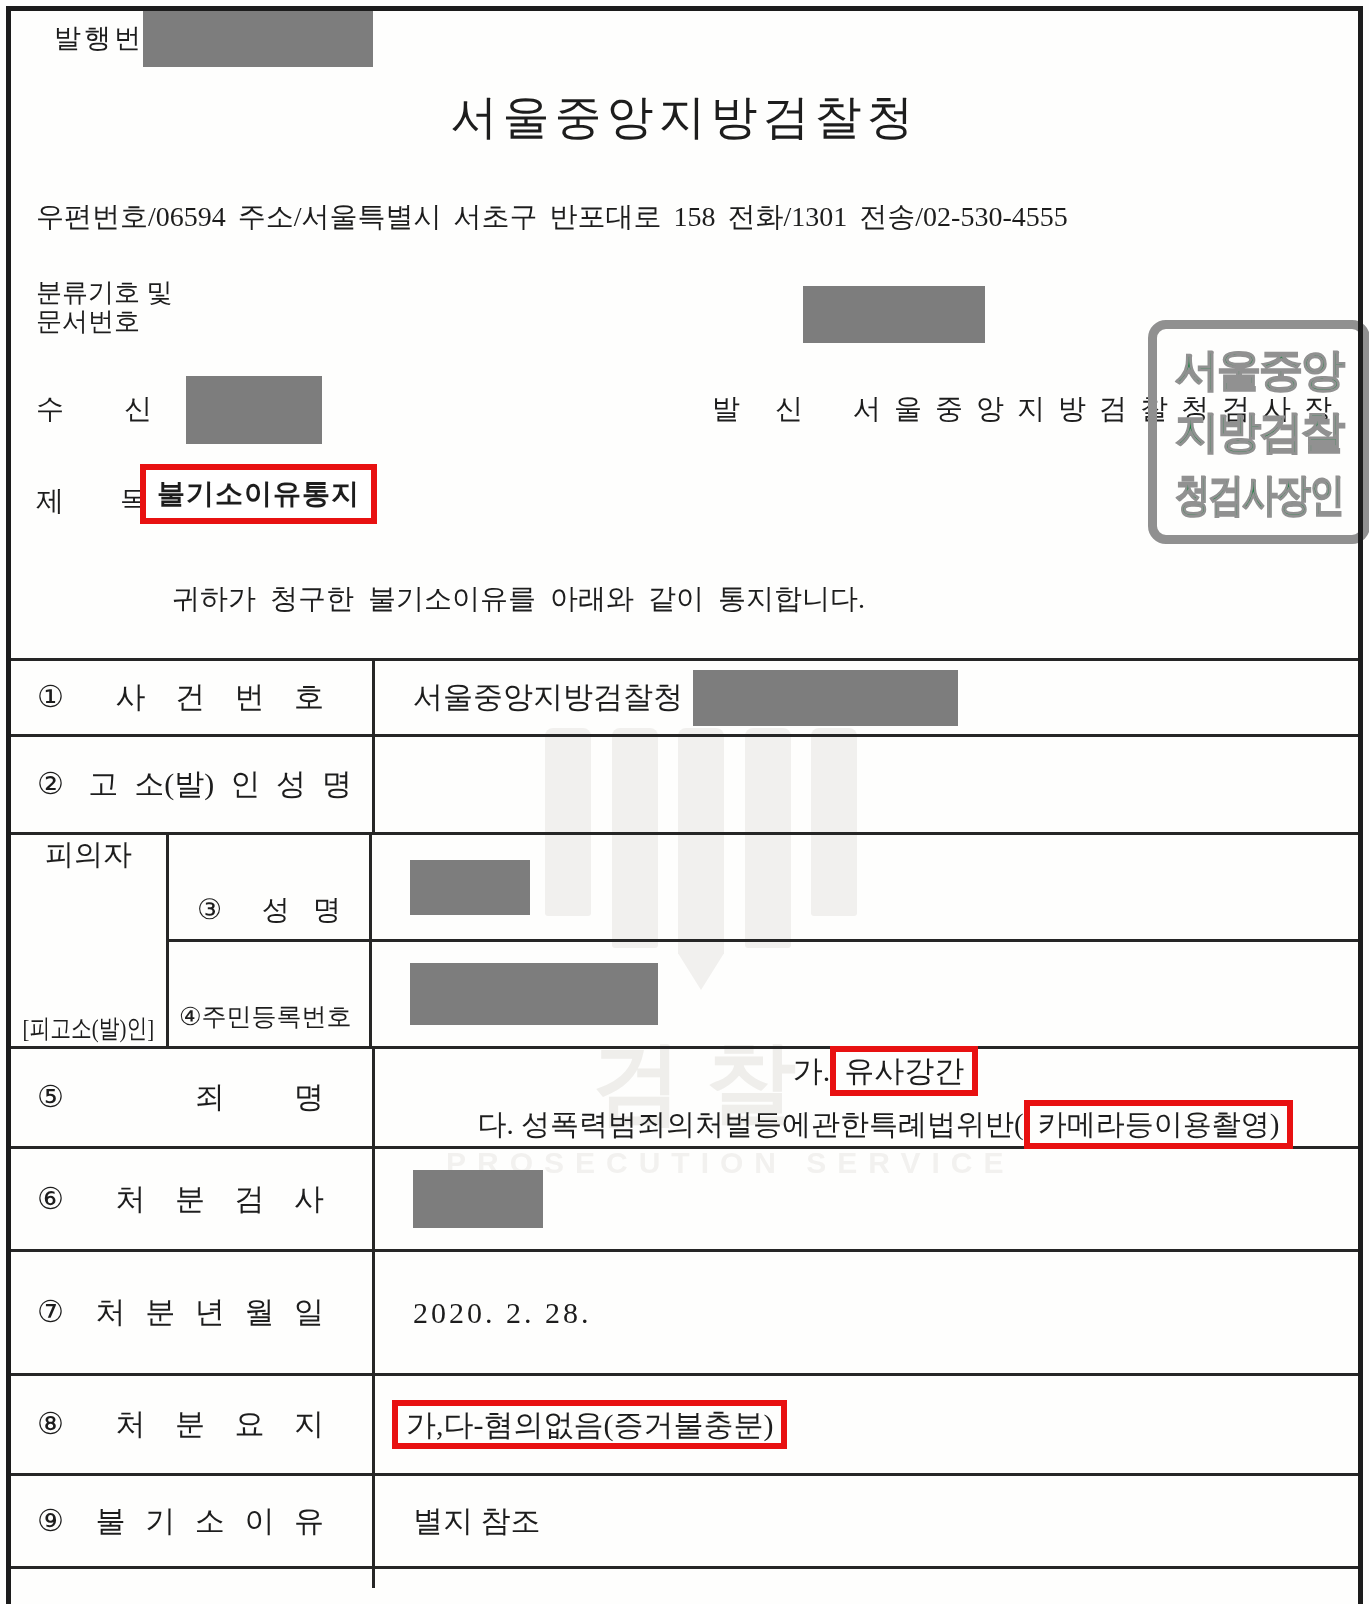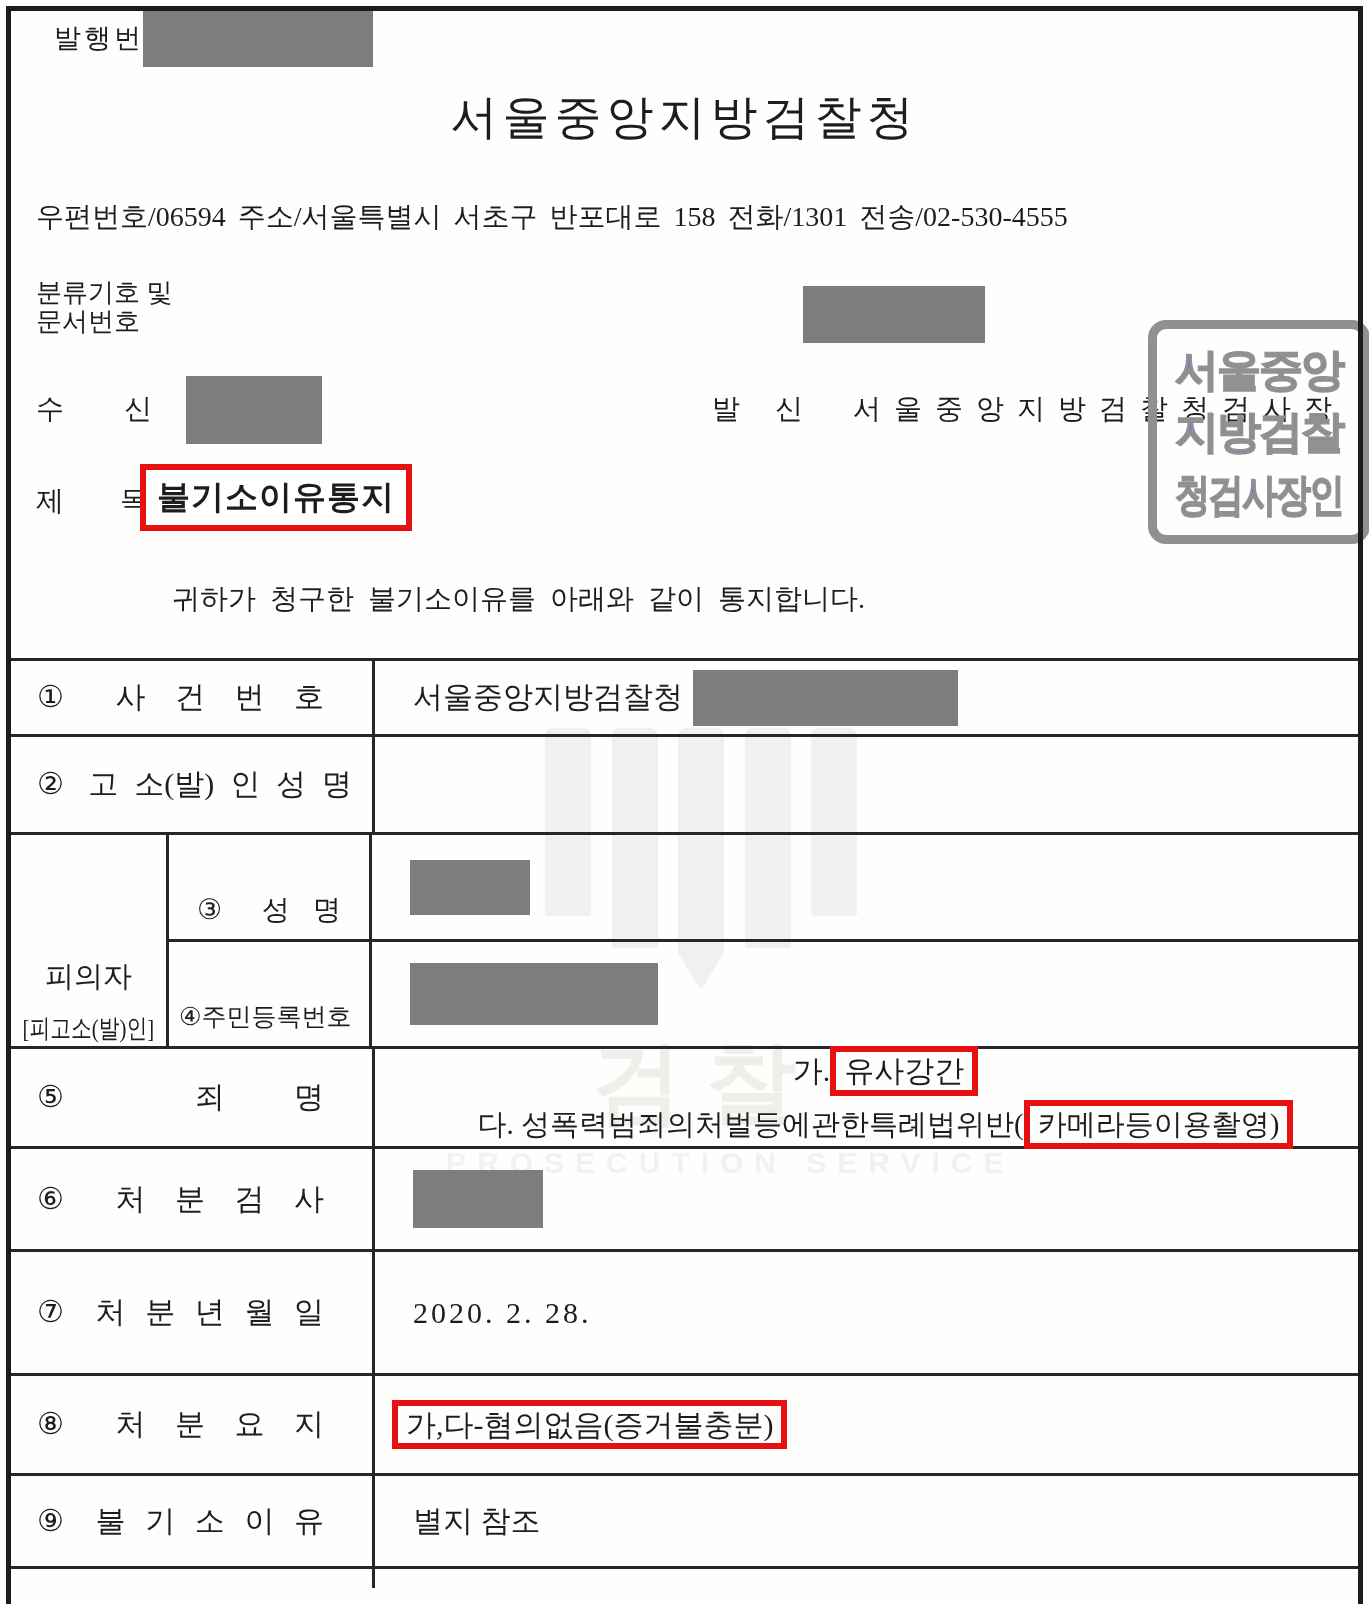--- a/index.html
+++ b/index.html
@@ -20,26 +20,26 @@
   .contact-line{left:36px;top:198px;font-size:28px;word-spacing:5px;white-space:nowrap;}
   .class-label{left:36px;top:278px;font-size:26px;line-height:29px;}
   .redact-docno{left:803px;top:286px;width:182px;height:57px;}
   .recv-label{left:36px;top:390px;width:116px;font-size:28px;text-align:justify;text-align-last:justify;}
   .redact-recv{left:186px;top:376px;width:136px;height:68px;}
   .send-line{left:712px;top:390px;font-size:28px;white-space:nowrap;z-index:1;}
   .send-line .send-lbl{letter-spacing:14px;margin-right:36px;}
   .send-line .send-val{letter-spacing:13px;}
   .subject-label{left:36px;top:482px;width:112px;font-size:28px;text-align:justify;text-align-last:justify;}
   .subject-box{left:140px;top:464px;border:6px solid #e81111;padding:5px 11px;
-    font-size:33px;font-weight:bold;letter-spacing:1px;background:#fff;}
+    font-size:28px;font-weight:bold;letter-spacing:1px;background:#fff;}
   .body-line{left:172px;top:580px;font-size:28px;word-spacing:7px;}
   
   .stamp{left:1148px;top:320px;width:204px;height:206px;border:9px solid #909090;
     border-radius:18px;display:flex;flex-direction:column;justify-content:space-evenly;
-    align-items:center;color:#8b5cf6;font-weight:800;z-index:2;
+    align-items:center;color:#15803d;font-weight:800;z-index:2;
     font-family:"Liberation Sans","DejaVu Sans",sans-serif;}
   .stamp .srow{font-size:44px;line-height:1;letter-spacing:-2px;-webkit-text-stroke:1.5px #919191;white-space:nowrap;}
   .stamp .srow.squeeze{transform:scaleX(.8);}
   
   .wm{z-index:0;color:#efeeec;}
   .wm-bars{left:545px;top:728px;width:312px;height:272px;display:flex;justify-content:space-between;align-items:flex-start;}
   .wm-bars .bar{width:46px;background:#f1f0ee;border-radius:8px 8px 3px 3px;}
   .wm-bars .b1,.wm-bars .b5{height:188px;}
   .wm-bars .b2,.wm-bars .b4{height:220px;}
   .wm-bars .b3{height:262px;clip-path:polygon(0 0,100% 0,100% 86%,50% 100%,0 86%);}
@@ -49,21 +49,21 @@
     color:#f2f1ef;font-family:"Liberation Sans","DejaVu Sans",sans-serif;white-space:nowrap;}
   
   .tbl{position:absolute;left:11px;right:11px;top:658px;bottom:0;border-top:3px solid #262626;z-index:1;}
   .trow{display:flex;border-bottom:3px solid #262626;box-sizing:border-box;}
   .trow.last{border-bottom:none;}
   .lblcell{width:364px;flex:0 0 364px;border-right:3px solid #262626;display:flex;align-items:center;box-sizing:border-box;}
   .lbl{width:100%;font-size:30px;padding:0 48px 0 26px;text-align:justify;text-align-last:justify;}
   .lbl.tight{padding-right:20px;}
   .valcell{flex:1;display:flex;align-items:center;padding-left:38px;font-size:30px;box-sizing:border-box;}
   .grpcell{width:158px;flex:0 0 158px;border-right:3px solid #262626;display:flex;flex-direction:column;
-    justify-content:flex-end;align-items:center;box-sizing:border-box;font-size:29px;}
+    justify-content:space-between;align-items:center;box-sizing:border-box;font-size:29px;}
   .grpcell .grp2{font-size:26px;transform:scaleX(.8);white-space:nowrap;margin-top:14px;}
   .subwrap{flex:1;display:flex;flex-direction:column;}
   .subrow{display:flex;flex:1;box-sizing:border-box;}
   .subrow.first{border-bottom:3px solid #262626;}
   .sublbl{width:203px;flex:0 0 203px;border-right:3px solid #262626;display:flex;align-items:center;box-sizing:border-box;}
   .sublbl .lbl{padding:0 28px;font-size:28px;margin-top:45px;}
   .sublbl .lbl.nojust{text-align-last:left;padding:0 8px 0 10px;font-size:25px;letter-spacing:0;}
   .hl{display:inline-block;border:6px solid #e81111;padding:2px 8px;line-height:1.12;}
   .crimelines{display:flex;flex-direction:column;justify-content:center;gap:4px;}
   .crimelines .l2{white-space:nowrap;font-size:29px;}

